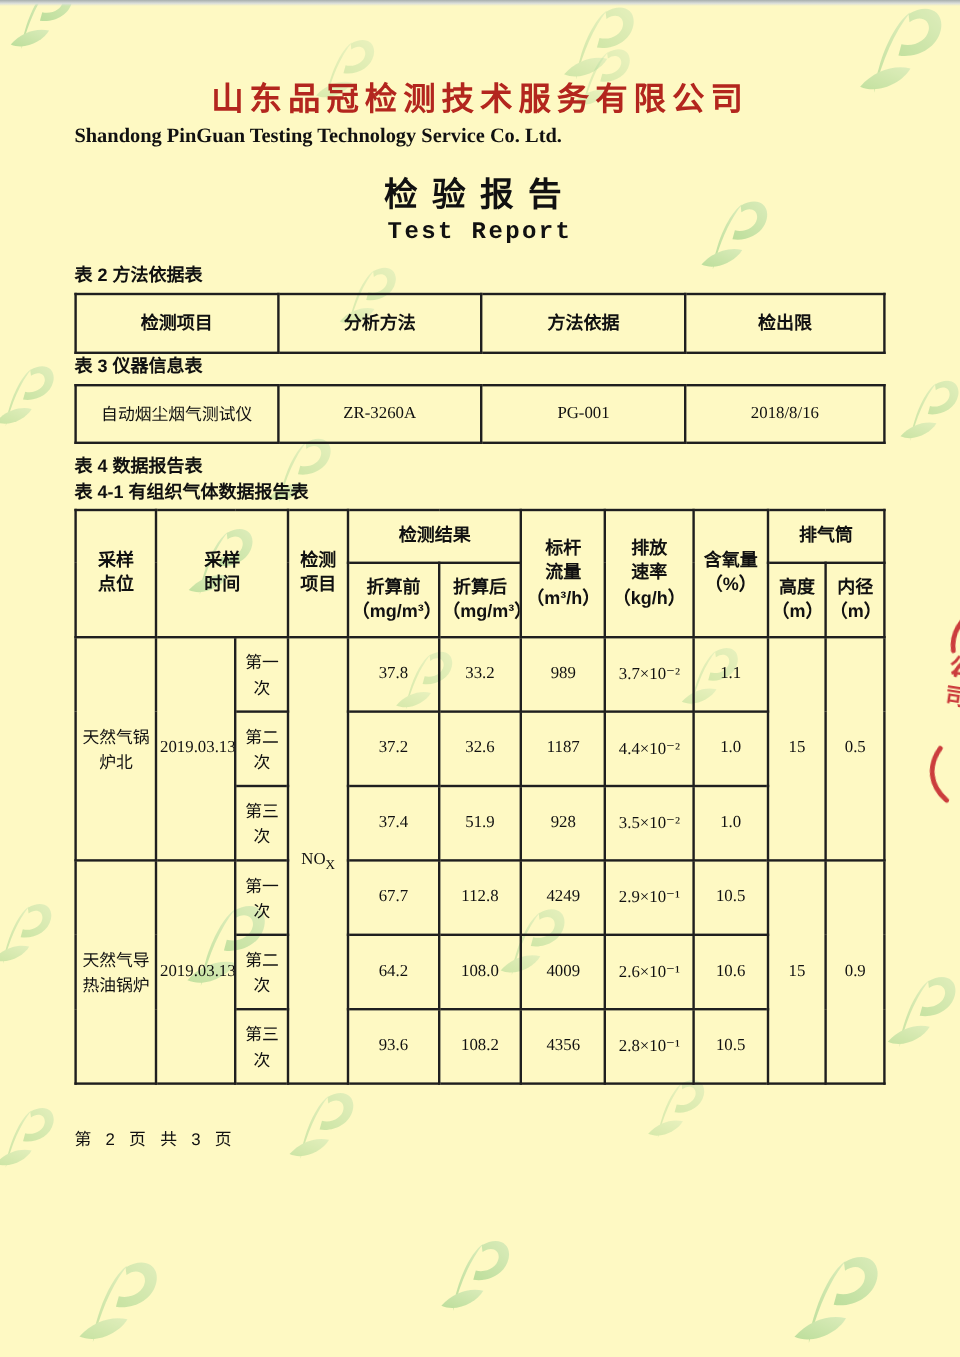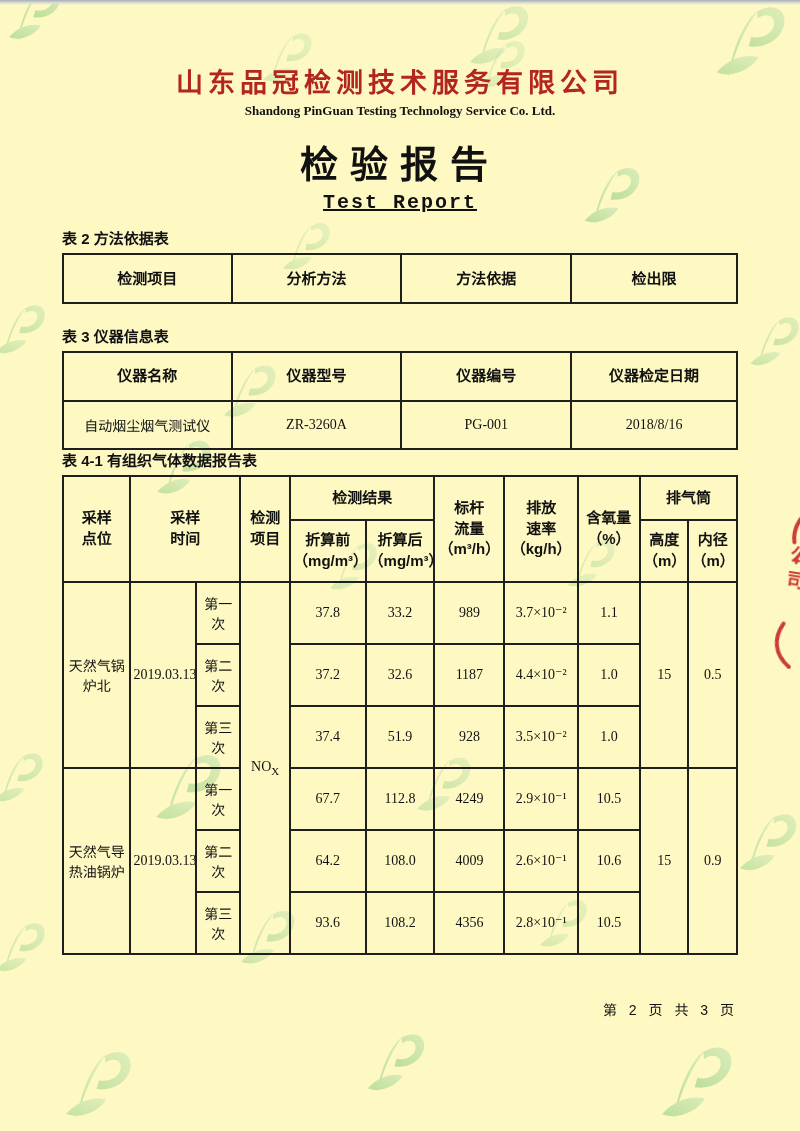--- a/index.html
+++ b/index.html
@@ -16,36 +16,36 @@
   }
   .wm{position:absolute;z-index:1;pointer-events:none;}
   .content{position:relative;z-index:2;padding:48px 62px 0 62px;}
 
   .company-cn{
     text-align:center;color:#b3261e;
     font-family:"Liberation Sans","DejaVu Sans",sans-serif;
     font-weight:700;font-size:27px;letter-spacing:5px;line-height:1.3;
   }
   .company-en{
-    text-align:center;font-weight:700;font-size:13px;margin-top:2px;
+    font-weight:700;font-size:17px;margin-top:2px;
     font-family:"Liberation Serif","DejaVu Serif",serif;
   }
   .report-cn{
     text-align:center;font-family:"Liberation Sans","DejaVu Sans",sans-serif;
-    font-weight:700;font-size:38px;letter-spacing:12px;margin-top:22px;line-height:1.3;
+    font-weight:700;font-size:28px;letter-spacing:12px;margin-top:22px;line-height:1.3;
   }
   .report-en{
     text-align:center;font-family:"Liberation Mono","DejaVu Sans Mono",monospace;
-    font-weight:700;font-size:20px;letter-spacing:2px;margin-top:0;line-height:1.3;text-decoration:underline;
+    font-weight:700;font-size:20px;letter-spacing:2px;margin-top:0;line-height:1.3;
   }
   .tbl-title{
     font-family:"Liberation Sans","DejaVu Sans",sans-serif;
     font-weight:700;font-size:15px;margin-top:12px;line-height:1.45;
   }
-  .tbl-title.tight{margin-top:22px;}
+  .tbl-title.tight{margin-top:0;}
   .tbl-title.t4a{margin-top:8px;}
   .tbl-title.t4b{margin-top:0;}
 
   table{border-collapse:collapse;width:100%;table-layout:fixed;margin-top:3px;}
   th,td{
     border:2px solid #1f1f1f;text-align:center;vertical-align:middle;
     padding:1px 2px;overflow:hidden;
   }
   th{
     font-family:"Liberation Sans","DejaVu Sans",sans-serif;
@@ -54,21 +54,21 @@
   td{font-size:14px;}
   .simple th{height:45px;}
   .simple td{height:44px;}
   .data-table thead tr.r1 th{height:40px;}
   .data-table thead tr.r2 th{height:58px;}
   .data-table tbody tr{height:62px;}
   .analyte-cell{font-size:14px;}
   .analyte-cell sub{font-size:11px;}
 
   .footer{
-    text-align:right;font-size:14px;letter-spacing:4px;margin-top:44px;
+    text-align:left;font-size:14px;letter-spacing:4px;margin-top:34px;
     font-family:"Liberation Sans","DejaVu Sans",sans-serif;
   }
 
   .stamp{
     position:absolute;right:-12px;top:495px;width:58px;height:175px;z-index:3;
     color:#c5242b;transform:rotate(9deg);opacity:.88;filter:blur(.3px);
   }
   .stamp-text{
     position:absolute;left:26px;top:48px;
     writing-mode:vertical-rl;text-orientation:upright;
@@ -196,35 +196,30 @@
 
     <div class="tbl-title tight">表 3 仪器信息表</div>
     <table class="simple">
       <colgroup>
           <col style="width:25%">
           <col style="width:25.2%">
           <col style="width:25.2%">
           <col style="width:24.6%">
         </colgroup>
       <tbody>
-          <tr>
-        <th>仪器名称</th>
-        <th>仪器型号</th>
-        <th>仪器编号</th>
-        <th>仪器检定日期</th>
-      </tr>
       <tr>
         <td>自动烟尘烟气测试仪</td>
         <td>ZR-3260A</td>
         <td>PG-001</td>
         <td>2018/8/16</td>
       </tr>
     </tbody>
       </table>
 
+    <div class="tbl-title t4a">表 4 数据报告表</div>
     <div class="tbl-title t4b">表 4-1 有组织气体数据报告表</div>
 
     <table class="data-table">
       <colgroup>
         <col style="width:10%">
           <col style="width:9.8%">
           <col style="width:6.5%">
           <col style="width:7.4%">
         <col style="width:11.2%">
           <col style="width:10.2%">

